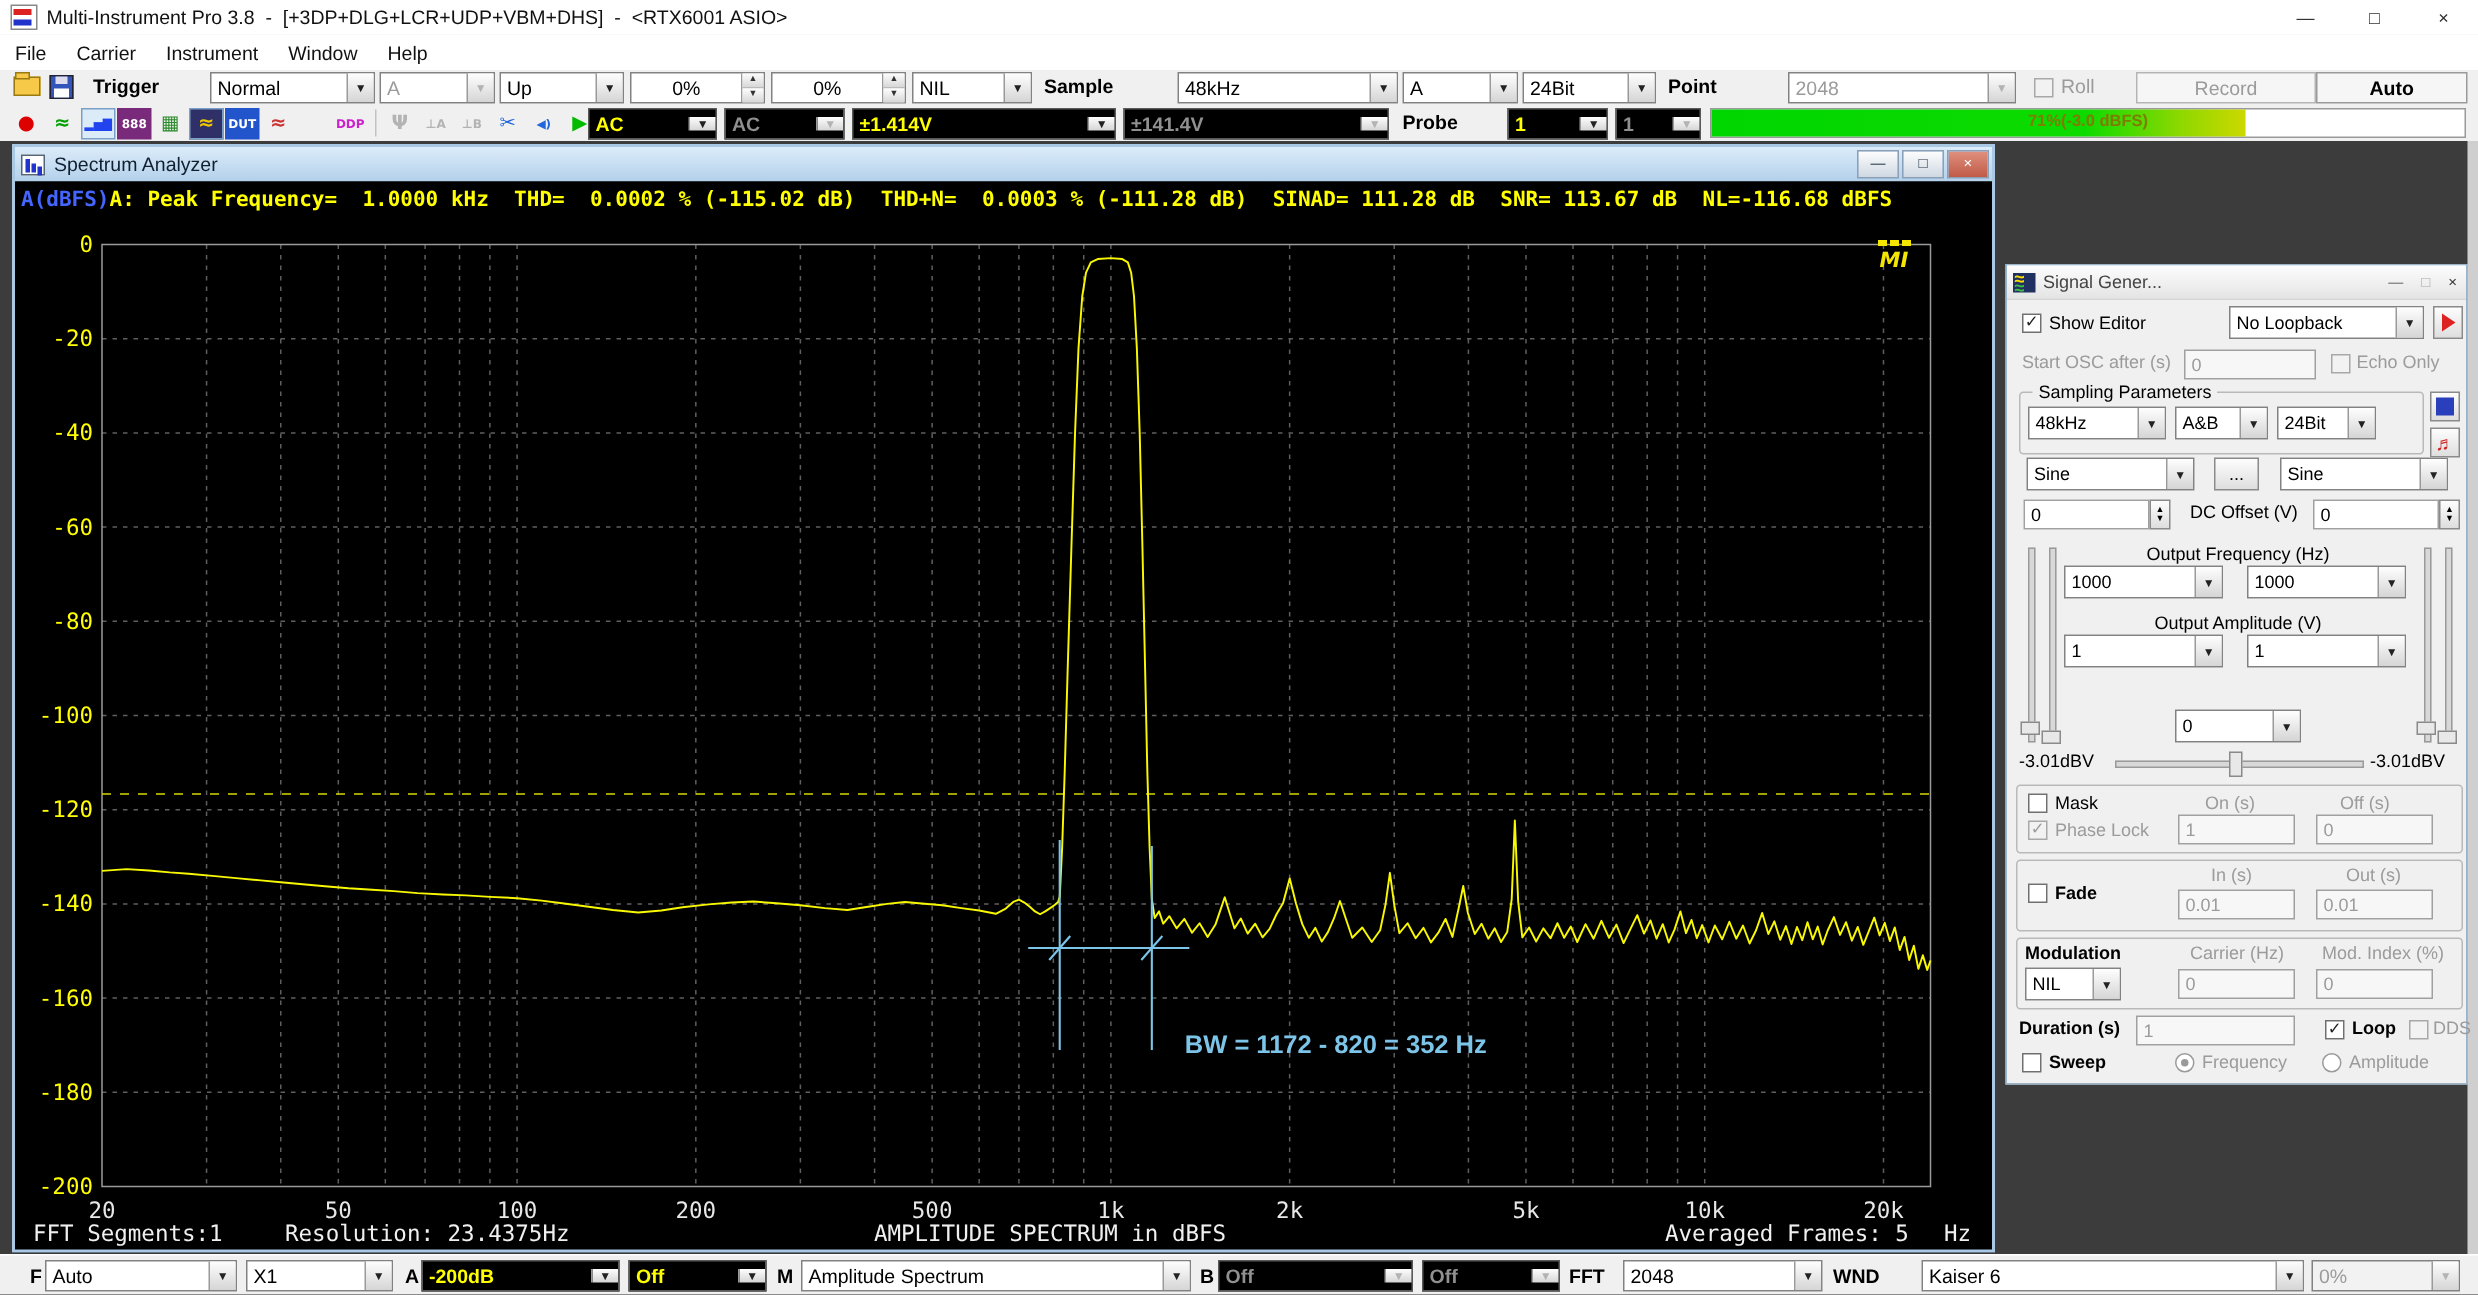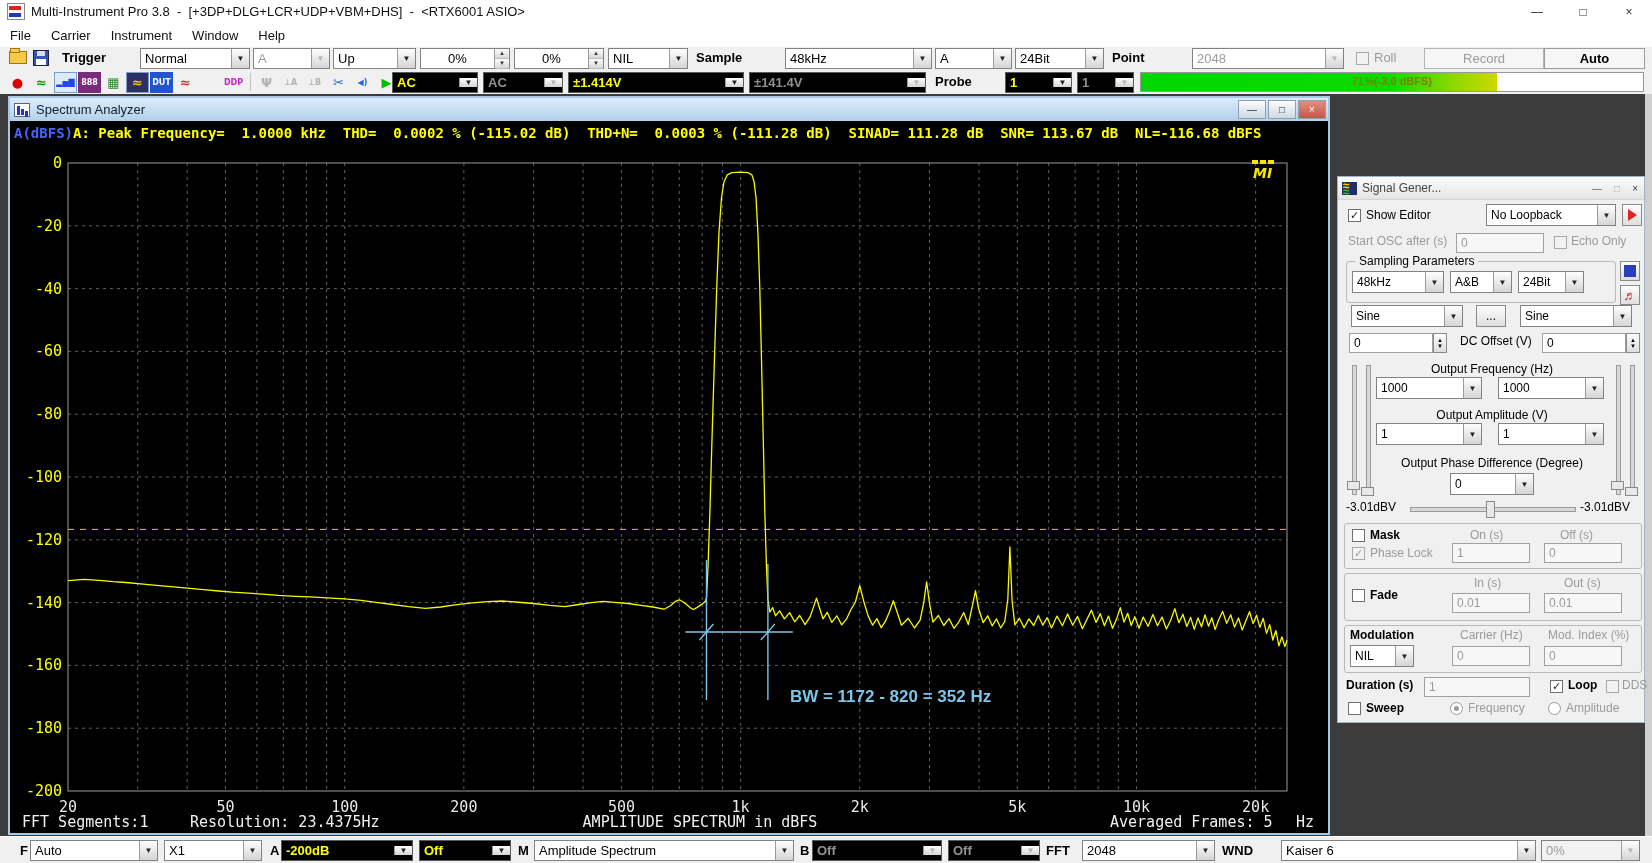--- a/index.html
+++ b/index.html
@@ -449,34 +449,33 @@
       <span class="sg-lbl" style="left:0;top:228px;width:308px;text-align:center">Output Amplitude (V)</span>
       <span class="sg-combo" style="left:38px;top:246px;width:106px">
         <span class="val">1</span>
           <span class="arr">▼</span>
         </span>
       <span class="sg-combo" style="left:160px;top:246px;width:106px">
         <span class="val">1</span>
           <span class="arr">▼</span>
         </span>
 
-      <span class="sg-lbl" style="left:0;top:276px;width:308px;text-align:center">Output Phase Difference (Degree)</span>
       <span class="sg-combo" style="left:112px;top:296px;width:84px">
         <span class="val">0</span>
           <span class="arr">▼</span>
         </span>
 
       <span class="sg-lbl" style="left:8px;top:320px">-3.01dBV</span>
       <span class="hslider" style="left:72px;top:330px;width:164px"></span>
       <span class="hhandle" style="left:148px;top:324px"></span>
       <span class="sg-lbl" style="left:242px;top:320px">-3.01dBV</span>
 
       <span class="sg-group" style="left:6px;top:346px;width:296px;height:44px"></span>
       <span class="cb" style="left:14px;top:352px"></span>
-      <span class="sg-lbl" style="left:32px;top:348px;font-weight:700">Mask</span>
+      <span class="sg-lbl" style="left:32px;top:348px;font-weight:400">Mask</span>
       <span class="sg-lbl gray" style="left:132px;top:348px">On (s)</span>
       <span class="sg-lbl gray" style="left:222px;top:348px">Off (s)</span>
       <span class="cb checked dis" style="left:14px;top:370px"></span>
       <span class="sg-lbl gray" style="left:32px;top:366px">Phase Lock</span>
       <span class="sg-field dis" style="left:114px;top:366px;width:78px">1</span>
       <span class="sg-field dis" style="left:206px;top:366px;width:78px">0</span>
 
       <span class="sg-group" style="left:6px;top:396px;width:296px;height:46px"></span>
       <span class="cb" style="left:14px;top:412px"></span>
       <span class="sg-lbl" style="left:32px;top:408px;font-weight:700">Fade</span>

